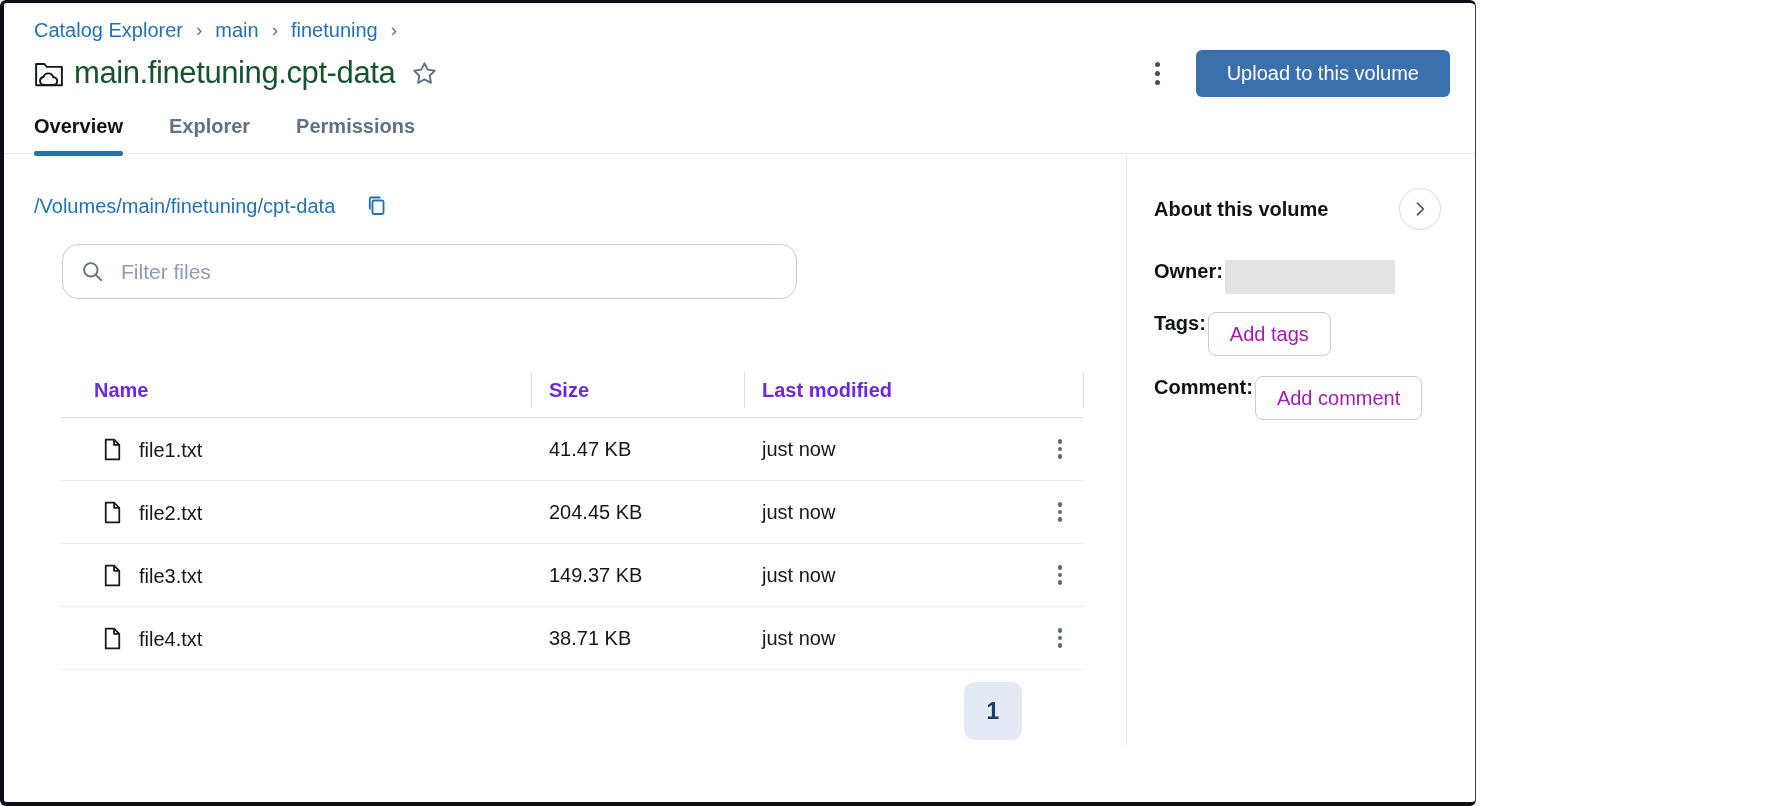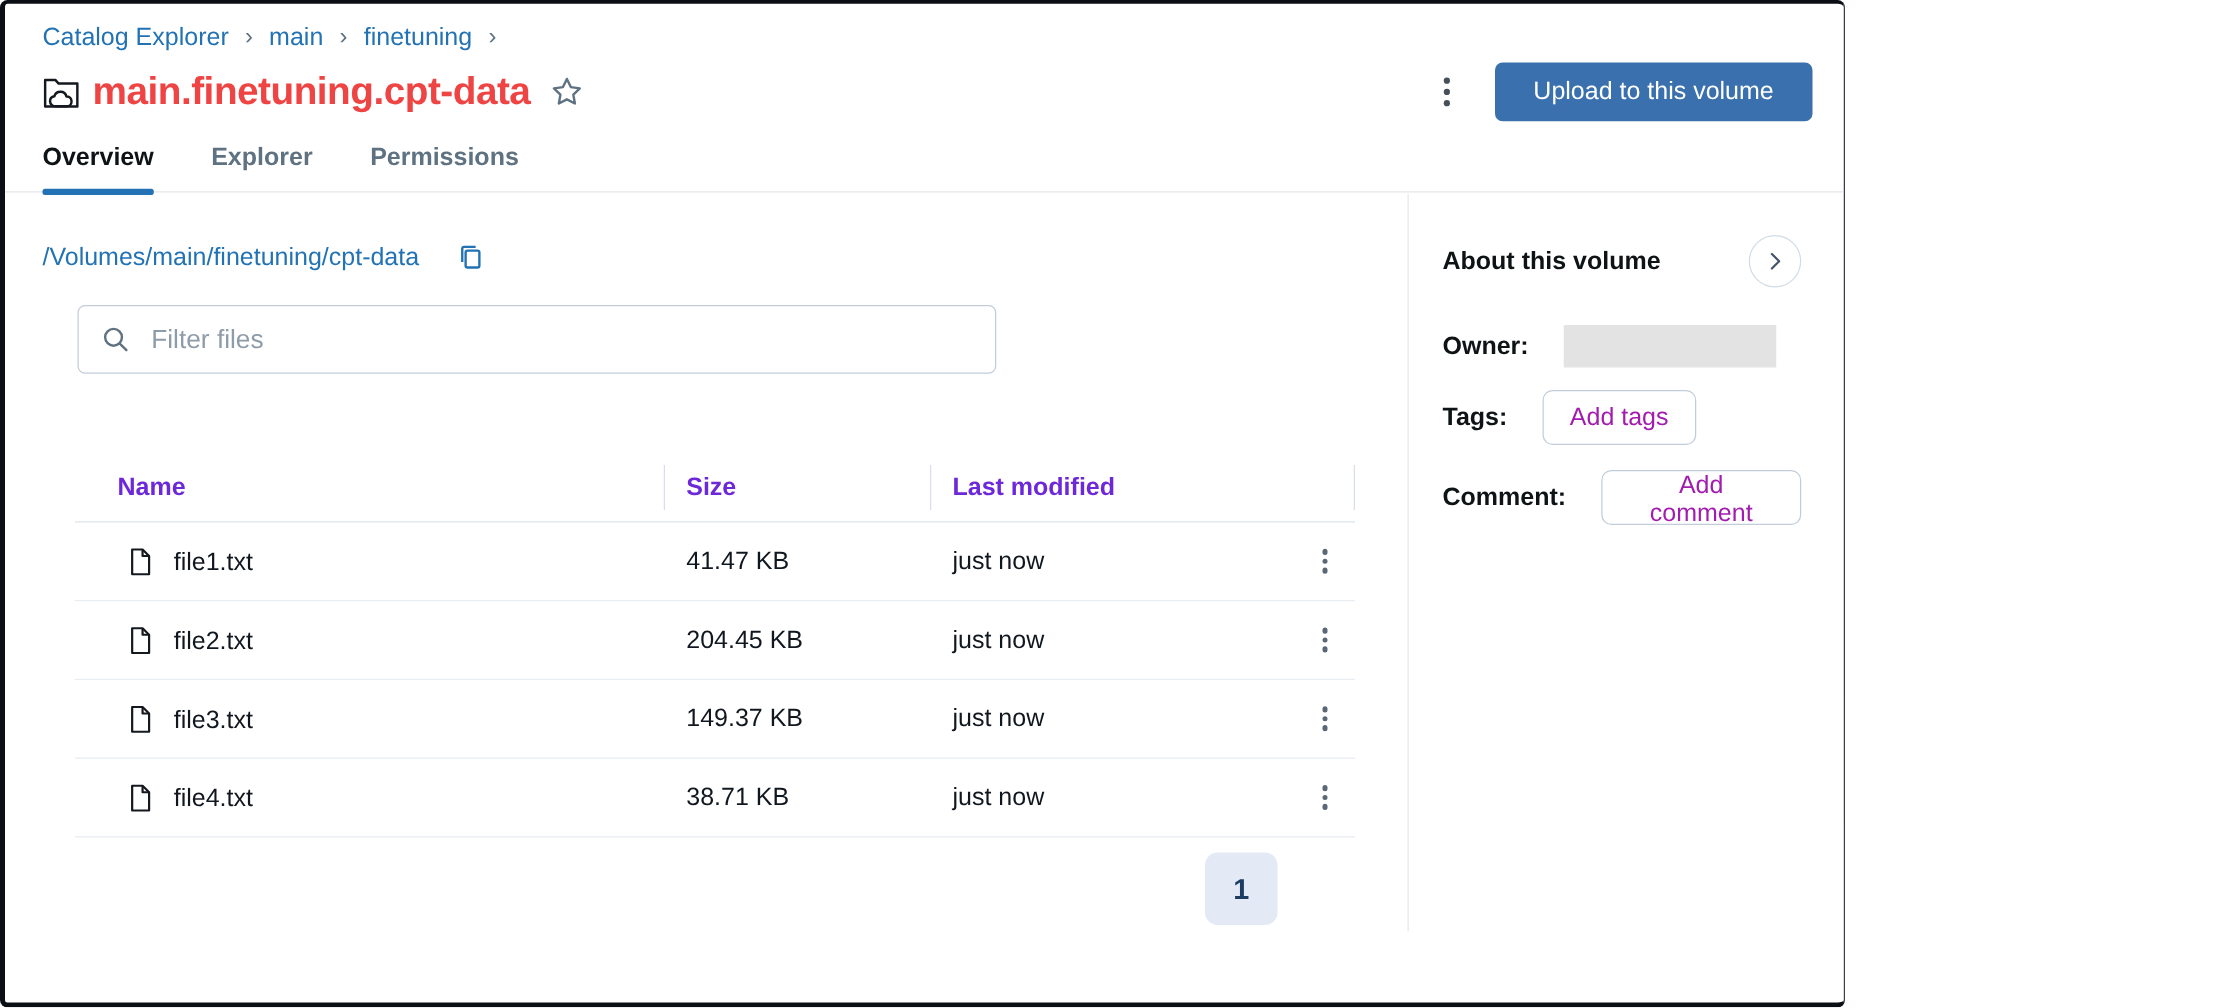--- a/index.html
+++ b/index.html
@@ -9,21 +9,21 @@
          border-right:1px solid #3a3f46;border-radius:6px;overflow:hidden;display:flex;flex-direction:column;}
   a{text-decoration:none;}
   button{font-family:"Liberation Sans",sans-serif;cursor:pointer;}
 
   
   header{padding:16px 25px 0 30px;flex:none;}
   .breadcrumb{display:flex;align-items:center;gap:13px;font-size:20px;}
   .breadcrumb a{color:var(--link,#2272B4);}
   .crumb-sep{color:#5F7281;font-size:19px;transform:translateY(-1px);}
   .title-row{display:flex;align-items:center;margin-top:8px;height:46px;}
-  .title-row h1{font-size:31px;font-weight:700;letter-spacing:-0.4px;color:#ef4444;margin:0 0 0 10px;}
+  .title-row h1{font-size:31px;font-weight:400;letter-spacing:-0.4px;color:#14532d;margin:0 0 0 10px;}
   .star-btn{background:none;border:none;margin-left:14px;padding:2px;display:flex;align-items:center;}
   .hdr-kebab{background:none;border:none;margin-left:auto;display:flex;flex-direction:column;gap:4px;align-items:center;padding:8px 10px;}
   .hdr-kebab i{width:5px;height:5px;border-radius:50%;background:#474F58;display:block;}
   .upload-btn{margin-left:26px;height:47px;padding:0 31px;border:none;border-radius:6px;
               background:var(--primary-button,#3B70AE);color:#fff;font-size:20px;font-weight:500;}
   .tabs-wrap{margin:18px -25px 0 -30px;padding-left:30px;border-bottom:1px solid #E2E7EC;}
   .tabs{display:flex;gap:46px;}
   .tab{font-size:20px;font-weight:700;color:#5F7281;padding-bottom:15px;position:relative;background:none;border:none;padding-left:0;padding-right:0;}
   .tab.active{color:#0E1416;}
   .tab.active::after{content:"";position:absolute;left:0;right:0;bottom:-3px;height:5px;border-radius:2px;background:var(--tab-underline,#2272B4);}
@@ -31,21 +31,21 @@
   
   .content{flex:1;display:flex;position:relative;min-height:0;}
   .vdivider{position:absolute;left:1122px;top:1px;width:1px;height:590px;background:#E3E8EE;}
   main{width:1122px;flex:none;box-sizing:border-box;padding-left:30px;}
 
   .path-row{margin-top:38px;display:flex;align-items:center;gap:28px;}
   .path-row a{font-size:20px;color:var(--link,#2272B4);}
   .copy-btn{background:none;border:none;display:flex;align-items:center;padding:2px;}
 
   .filter-box{margin:24px 0 0 28px;box-sizing:border-box;width:735px;height:55px;border:1px solid #C2CDD9;
-              border-radius:6px;display:flex;align-items:center;gap:13px;padding:12px 17px;background:#fff;}
+              border-radius:16px;display:flex;align-items:center;gap:13px;padding:12px 17px;background:#fff;}
   .filter-box input{flex:1;border:none;outline:none;font-size:21px;color:#11171F;background:transparent;}
   .filter-box input::placeholder{color:#8E9BA8;}
 
   .table{margin:64px 0 0 26px;width:1024px;}
   .thead,.tr{display:grid;grid-template-columns:472px 213px 1fr;align-items:center;}
   .thead{height:54px;border-bottom:1px solid #DDE3EA;}
   .th{font-size:20px;font-weight:700;color:#6d28d9;position:relative;height:100%;display:flex;align-items:center;}
   .th::after{content:"";position:absolute;right:0;top:9px;bottom:9px;width:1px;background:#D8DFE8;}
   .th.name{padding-left:34px;}
   .th.size,.th.mod{padding-left:17px;}
@@ -60,21 +60,21 @@
   .pagination{width:1024px;margin-left:26px;margin-top:12px;display:flex;justify-content:flex-end;padding-right:62px;box-sizing:border-box;}
   .page-btn{width:58px;height:58px;border:none;border-radius:10px;background:var(--pagination-bg,#E3EAF6);
             color:var(--pagination-text,#1D3C62);font-size:23px;font-weight:700;}
 
   
   aside{flex:1;box-sizing:border-box;padding:0 34px 0 28px;}
   .aside-head{margin-top:34px;display:flex;align-items:center;justify-content:space-between;}
   .aside-head h2{font-size:20px;font-weight:700;color:#0E1416;margin:0;}
   .circle-btn{width:42px;height:42px;border-radius:50%;border:1px solid #D3DCE4;background:#fff;
               display:flex;align-items:center;justify-content:center;padding:0;}
-  .meta-row{display:flex;align-items:center;gap:28px;font-size:20px;}
+  .meta-row{display:flex;align-items:flex-start;gap:2px;font-size:20px;}
   .meta-label{font-weight:700;color:#0E1416;white-space:nowrap;}
   .row-owner{margin-top:30px;}
   .redacted{width:170px;height:34px;background:#E3E3E3;border-radius:1px;}
   .row-tags{margin-top:18px;}
   .row-comment{margin-top:20px;}
   .add-btn{height:44px;padding:0 21px;border:1px solid #C2CDD9;border-radius:8px;background:#fff;
            font-size:20px;color:#a21caf;}
 </style>
 </head>
 <body>

